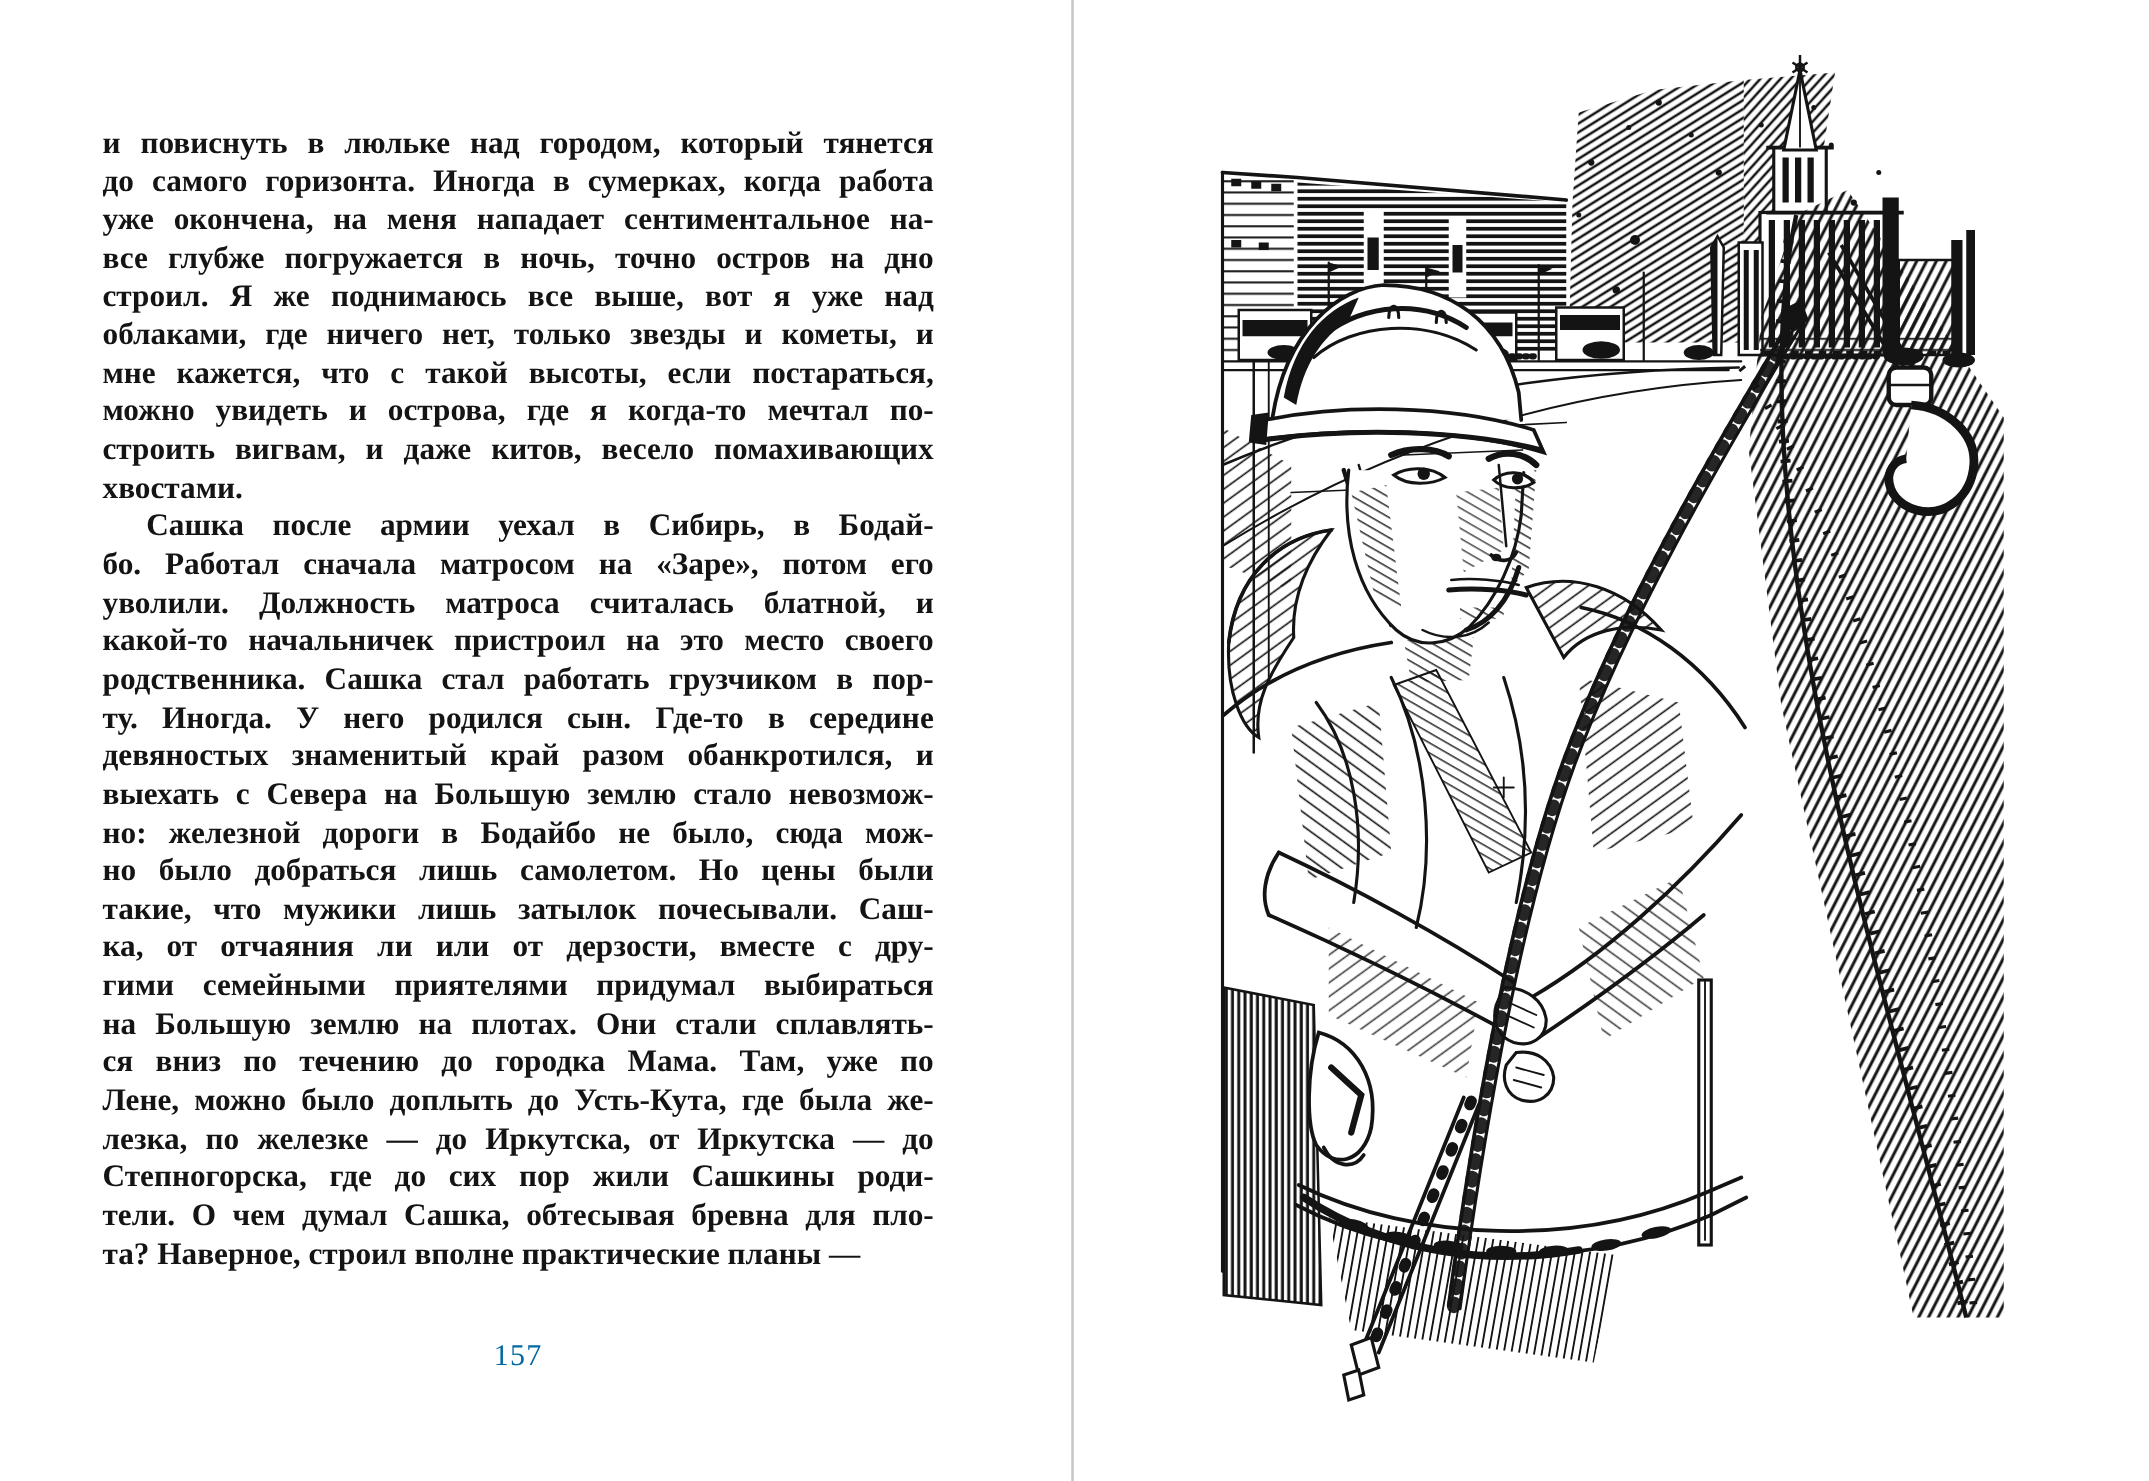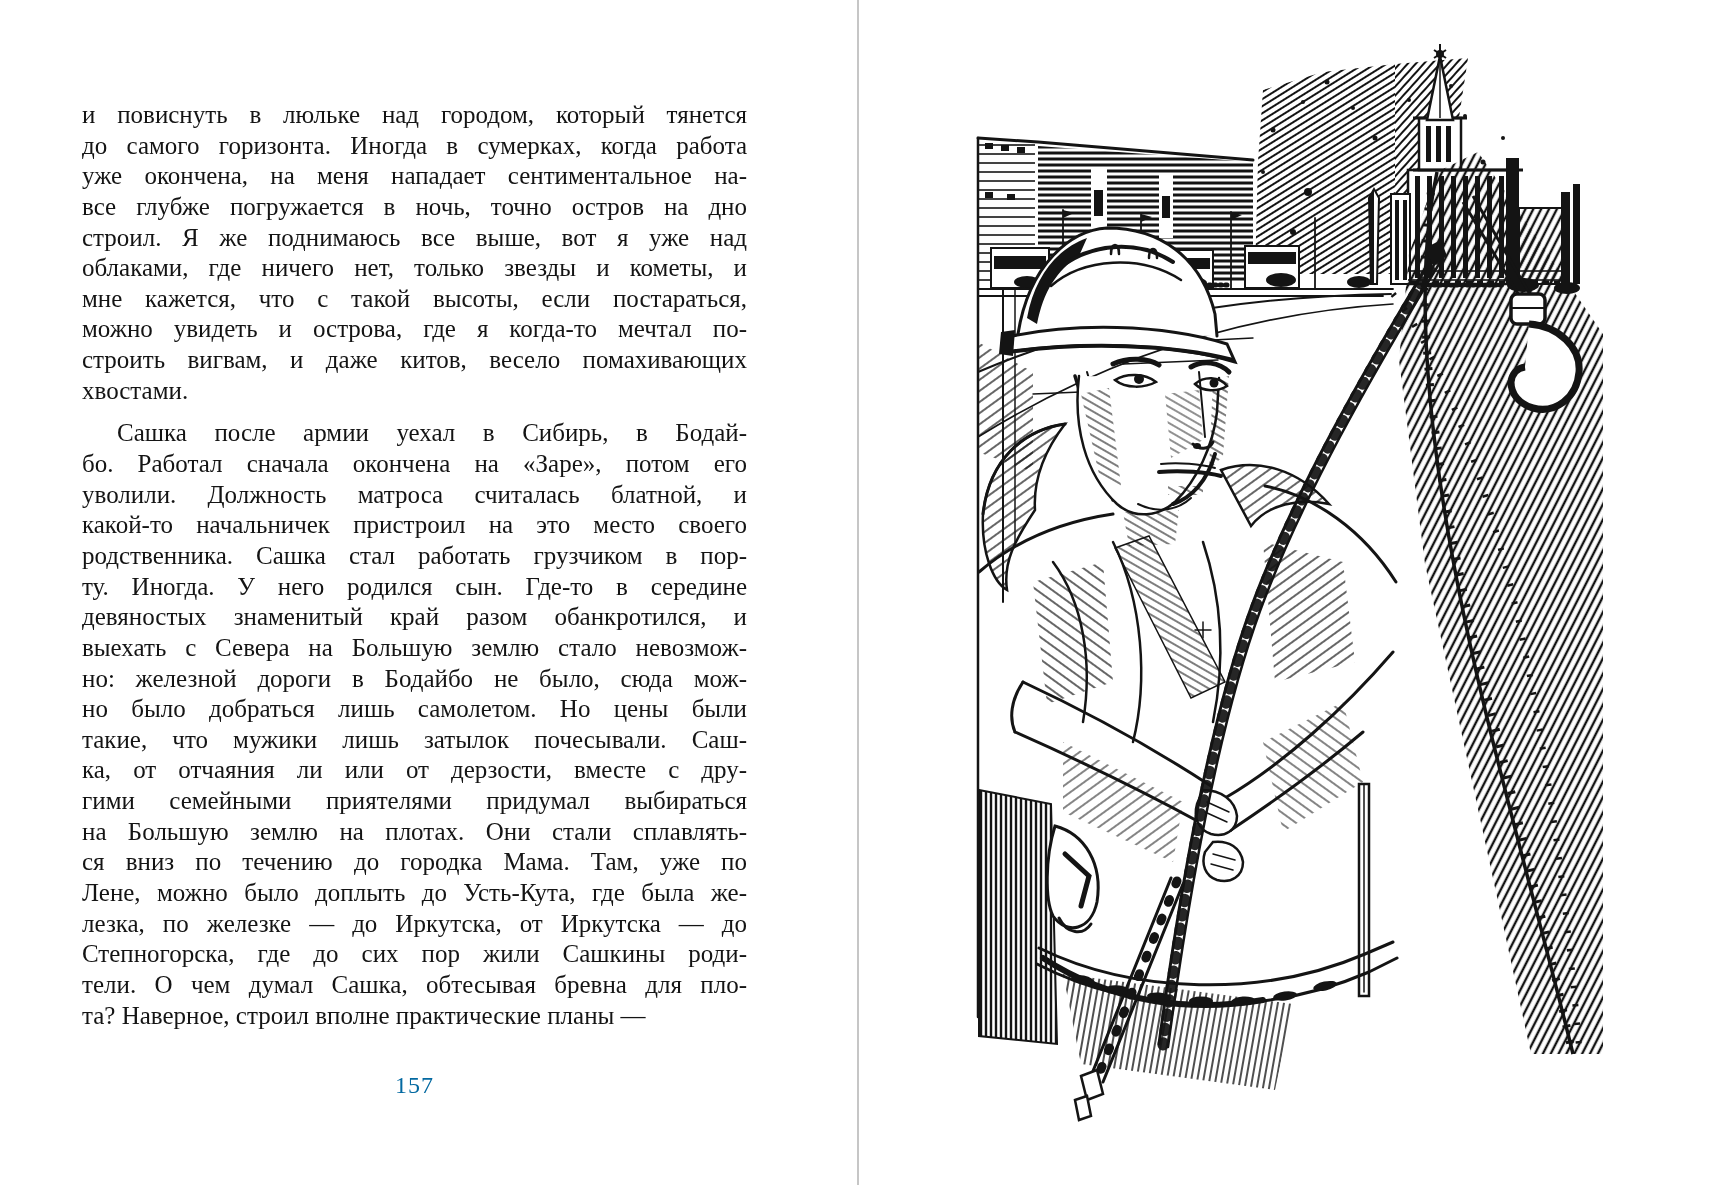--- a/index.html
+++ b/index.html
@@ -11,24 +11,24 @@
   }
   .spread-divider{
     position:absolute;left:857px;top:0;width:2px;height:1185px;
     background:#c6c6c6;
   }
   .text-column{
     position:absolute;left:82px;top:100px;width:665px;
     font-size:25px;line-height:30.65px;color:#141414;
   }
   .line{
-    text-align:justify;text-align-last:justify;white-space:nowrap;height:30.65px;
+    text-align:justify;text-align-last:justify;white-space:nowrap;height:30.65px;font-weight:bold;
   }
   .line.last{text-align-last:left;}
-  .line.indent{padding-left:35px;margin-top:12px;}
+  .line.indent{padding-left:35px;}
   .page-number{
     position:absolute;left:82px;top:1072px;width:665px;text-align:center;
     font-size:24px;color:#0369a1;letter-spacing:1px;
   }
   .illustration{
     position:absolute;left:963px;top:42px;width:645px;height:1080px;
   }
   .illustration svg{width:100%;height:100%;display:block;}
 </style>
 </head>
@@ -41,21 +41,21 @@
     <div class="line">до самого горизонта. Иногда в сумерках, когда работа</div>
     <div class="line">уже окончена, на меня нападает сентиментальное на-</div>
     <div class="line">все глубже погружается в ночь, точно остров на дно</div>
     <div class="line">строил. Я же поднимаюсь все выше, вот я уже над</div>
     <div class="line">облаками, где ничего нет, только звезды и кометы, и</div>
     <div class="line">мне кажется, что с такой высоты, если постараться,</div>
     <div class="line">можно увидеть и острова, где я когда-то мечтал по-</div>
     <div class="line">строить вигвам, и даже китов, весело помахивающих</div>
     <div class="line last">хвостами.</div>
     <div class="line indent">Сашка после армии уехал в Сибирь, в Бодай-</div>
-    <div class="line">бо. Работал сначала окончена на «Заре», потом его</div>
+    <div class="line">бо. Работал сначала матросом на «Заре», потом его</div>
     <div class="line">уволили. Должность матроса считалась блатной, и</div>
     <div class="line">какой-то начальничек пристроил на это место своего</div>
     <div class="line">родственника. Сашка стал работать грузчиком в пор-</div>
     <div class="line">ту. Иногда. У него родился сын. Где-то в середине</div>
     <div class="line">девяностых знаменитый край разом обанкротился, и</div>
     <div class="line">выехать с Севера на Большую землю стало невозмож-</div>
     <div class="line">но: железной дороги в Бодайбо не было, сюда мож-</div>
     <div class="line">но было добраться лишь самолетом. Но цены были</div>
     <div class="line">такие, что мужики лишь затылок почесывали. Саш-</div>
     <div class="line">ка, от отчаяния ли или от дерзости, вместе с дру-</div>

